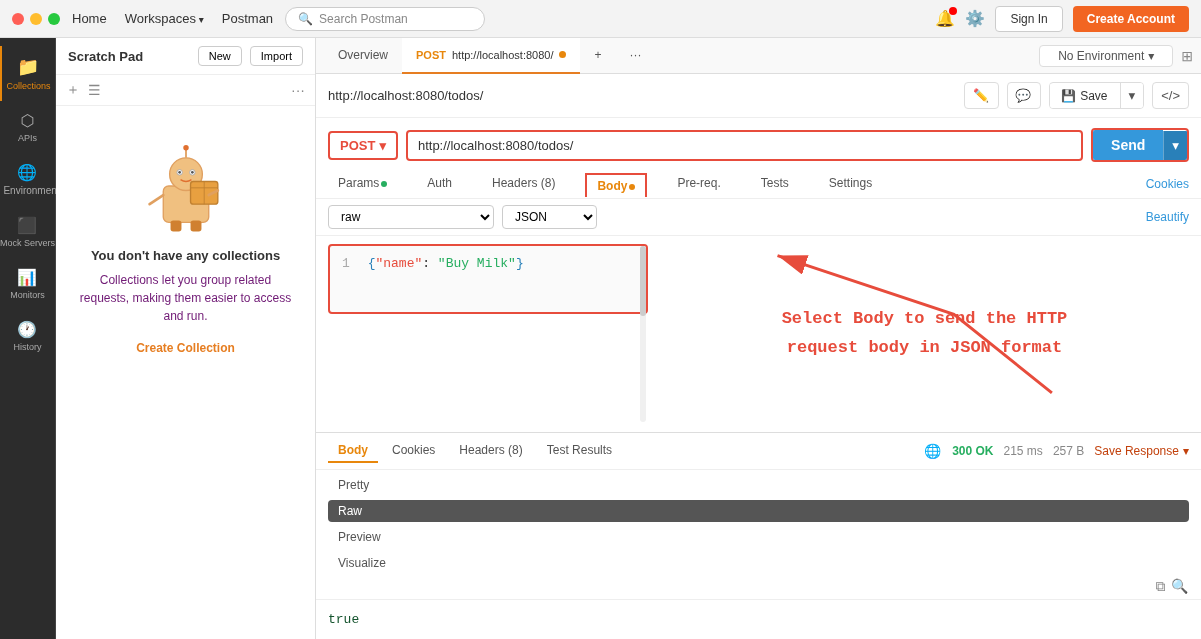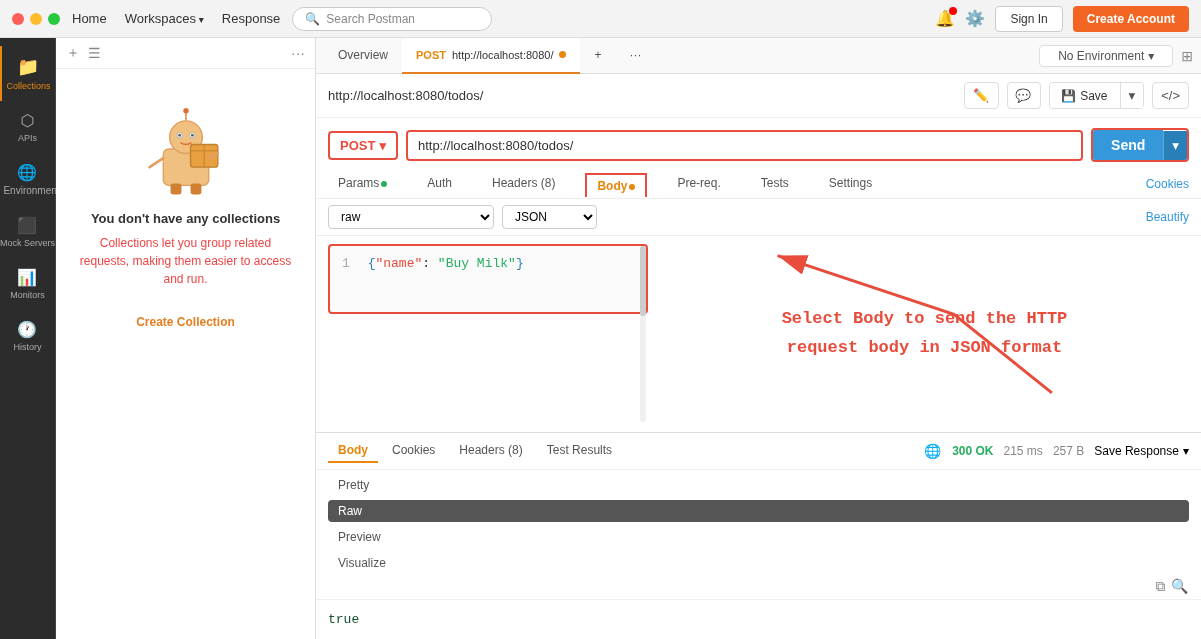--- a/index.html
+++ b/index.html
@@ -54,21 +54,21 @@
     }
     .scratch-pad-title { font-weight: 700; font-size: 13px; color: #333; }
     .header-actions { display: flex; gap: 8px; }
     .new-btn { border: 1px solid #ccc; background: #fff; padding: 3px 10px; border-radius: 4px; font-size: 11px; cursor: pointer; }
     .import-btn { border: 1px solid #ccc; background: #fff; padding: 3px 10px; border-radius: 4px; font-size: 11px; cursor: pointer; }
     .left-panel-toolbar { display: flex; align-items: center; padding: 6px 10px; gap: 8px; border-bottom: 1px solid #eee; }
     .toolbar-icon { color: #888; cursor: pointer; font-size: 14px; }
     .empty-state { display: flex; flex-direction: column; align-items: center; padding: 30px 20px; text-align: center; }
     .empty-state-img { width: 100px; height: 100px; margin-bottom: 12px; }
     .empty-title { font-weight: 700; font-size: 13px; color: #333; margin-bottom: 8px; }
-    .empty-desc { font-size: 12px; color: #ef4444; line-height: 1.5; margin-bottom: 27px; }
+    .empty-desc { font-size: 12px; color: #701a75; line-height: 1.5; margin-bottom: 16px; }
     .create-collection-link { color: #e67e22; font-weight: 600; cursor: pointer; font-size: 12px; text-decoration: none; }
 
     
     .main-area { flex: 1; display: flex; flex-direction: column; overflow: hidden; }
 
     
     .tabs-bar {
       display: flex; align-items: center; background: #f9f9f9;
       border-bottom: 1px solid #ddd; padding: 0 8px; height: 36px;
     }
@@ -137,21 +137,21 @@
     
     .response-section { background: #fff; border-top: 1px solid #ddd; }
     .response-tabs-bar {
       display: flex; align-items: center; padding: 6px 12px; border-bottom: 1px solid #eee; gap: 4px;
     }
     .res-tab { padding: 4px 10px; font-size: 12px; color: #555; cursor: pointer; border-bottom: 2px solid transparent; }
     .res-tab.active { color: #e8870c; border-bottom: 2px solid #e8870c; font-weight: 600; }
     .status-info { margin-left: auto; display: flex; gap: 10px; align-items: center; }
     .status-ok { color: #27ae60; font-weight: 600; font-size: 12px; }
     .status-detail { color: #888; font-size: 12px; }
-    .save-response-btn { color: #000000; font-size: 12px; cursor: pointer; display: flex; align-items: center; gap: 4px; }
+    .save-response-btn { color: #c2410c; font-size: 12px; cursor: pointer; display: flex; align-items: center; gap: 4px; }
 
     
     .res-body-tabs { display: flex; padding: 4px 12px; gap: 4px; border-bottom: 1px solid #eee; flex-direction: column; }
     .res-body-tab { padding: 4px 10px; font-size: 12px; color: #555; cursor: pointer; border-radius: 4px; }
     .res-body-tab.active { background: #555; color: #fff; border-radius: 4px; }
     .res-body-actions { margin-left: auto; display: flex; gap: 6px; }
     .res-content { padding: 12px; font-family: 'Courier New', monospace; font-size: 13px; color: #14532d; }
 
     .globe-icon { color: #888; font-size: 14px; }
   </style>
@@ -160,21 +160,21 @@
 
 <div class="titlebar">
   <div class="traffic-lights">
     <div class="tl tl-red"></div>
     <div class="tl tl-yellow"></div>
     <div class="tl tl-green"></div>
   </div>
   <div class="nav-items">
     <span class="nav-item">Home</span>
     <span class="nav-item with-arrow">Workspaces</span>
-    <span class="nav-item">Response</span>
+    <span class="nav-item">Postman</span>
   </div>
   <div class="search-bar">
     <span>🔍</span>
     <span>Search Postman</span>
   </div>
   <div class="titlebar-right">
     <span style="position:relative;cursor:pointer;font-size:16px;">
       🔔<span style="width:8px;height:8px;background:red;border-radius:50%;position:absolute;top:-2px;right:-2px;display:block;"></span>
     </span>
     <span style="font-size:16px;cursor:pointer;">⚙️</span>
@@ -206,20 +206,27 @@
       <span class="icon" style="font-size:16px;">📊</span>
       <span style="font-size:9px;">Monitors</span>
     </div>
     <div class="sidebar-icon-item">
       <span class="icon" style="font-size:16px;">🕐</span>
       <span style="font-size:9px;">History</span>
     </div>
   </div>
 
   <div class="left-panel">
+    <div class="left-panel-header">
+      <span class="scratch-pad-title">Scratch Pad</span>
+      <div class="header-actions">
+        <button class="new-btn">New</button>
+        <button class="import-btn">Import</button>
+      </div>
+    </div>
     <div class="left-panel-toolbar">
       <span class="toolbar-icon">＋</span>
       <span class="toolbar-icon">☰</span>
       <span class="toolbar-icon" style="margin-left:auto;">···</span>
     </div>
     <div class="empty-state">
 
       <svg class="empty-state-img" viewBox="0 0 100 110" xmlns="http://www.w3.org/2000/svg">
 
         <rect x="25" y="55" width="50" height="40" rx="6" fill="#f0c080" stroke="#e0a060" stroke-width="1.5"></rect>

